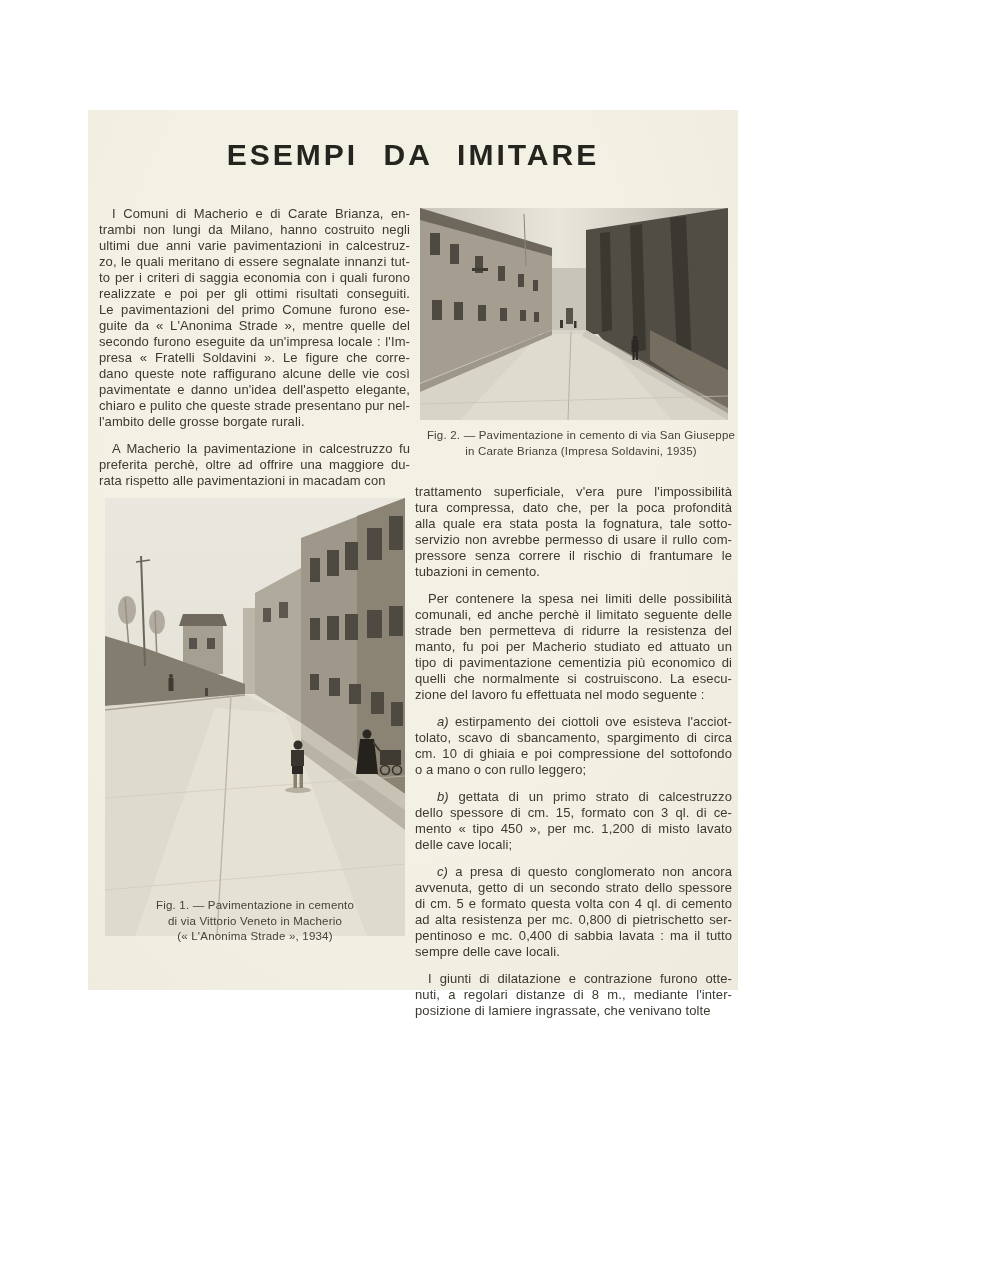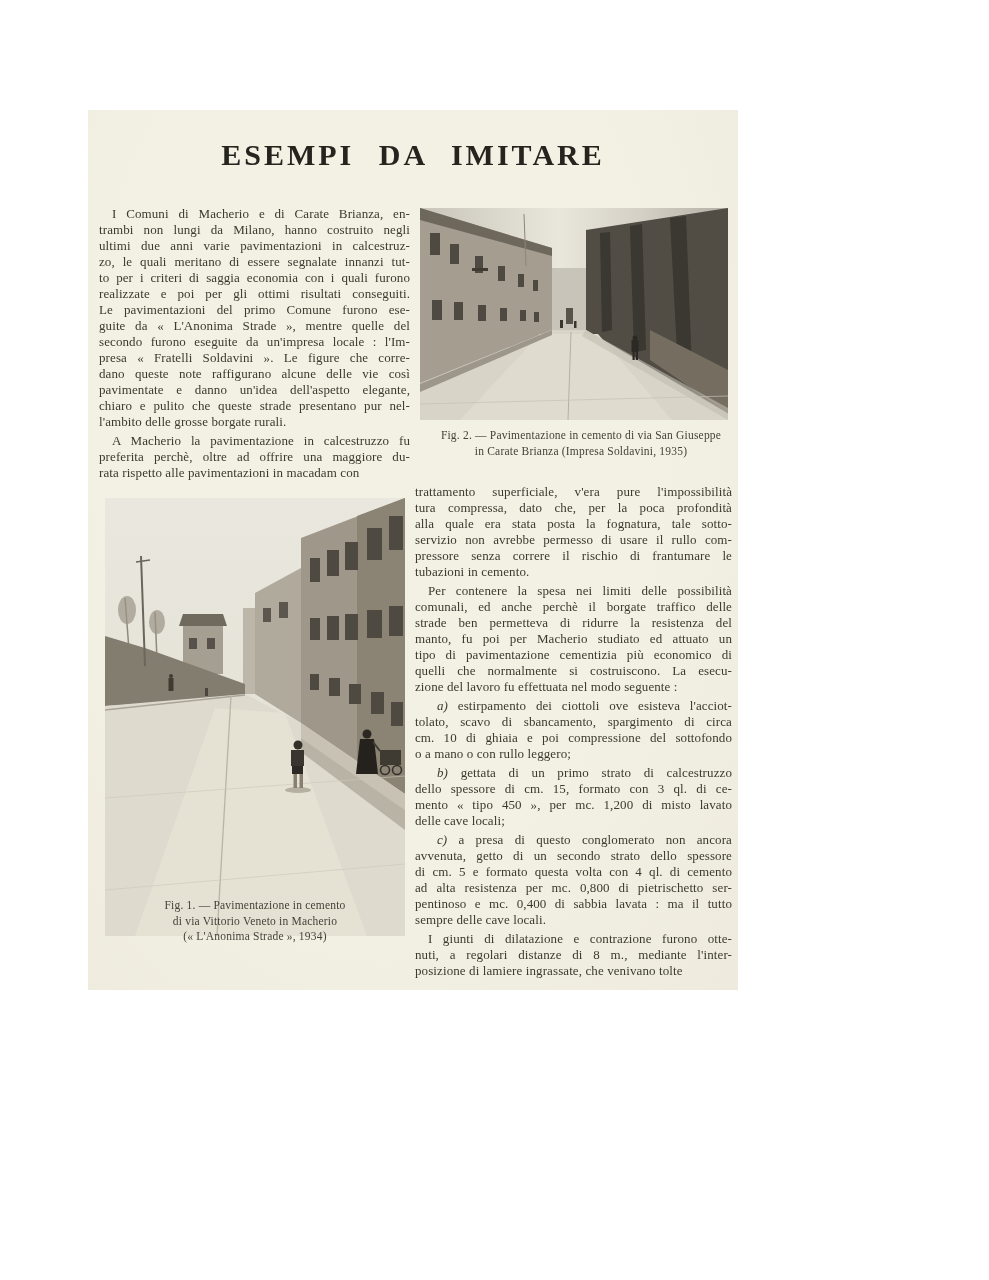--- a/index.html
+++ b/index.html
@@ -1,25 +1,25 @@
 <!DOCTYPE html>
 <html><head>
 <meta charset="utf-8">
 <style>
   html,body{margin:0;padding:0;background:#ffffff;}
   #canvas{position:relative;width:989px;height:1280px;background:#ffffff;overflow:hidden;
-          font-family:Liberation Serif, serif;}
+          font-family:Liberation Sans, sans-serif;}
   #paper{position:absolute;left:88px;top:110px;width:650px;height:880px;
          background:radial-gradient(ellipse at 45% 35%, #f3f0e4 55%, #eeebde 100%);}
   .page-title{position:absolute;left:0;top:28px;width:650px;text-align:center;
          font-size:30px;font-weight:700;letter-spacing:3px;word-spacing:14px;color:#26241e;}
   .col{position:absolute;font-size:13px;line-height:16px;color:#3c3930;letter-spacing:.1px;}
   #col-left{left:11px;top:96px;width:311px;}
   #col-right{left:327px;top:374px;width:317px;}
-  .para ~ .para{margin-top:3px;}
+  .para ~ .para{margin-top:11px;}
   .tline{text-align:justify;text-align-last:justify;white-space:nowrap;}
   .tline-last{text-align-last:left;}
   .para.indent .tline:first-child{text-indent:13px;}
   .para.item .tline:first-child{text-indent:22px;}
   .figure{position:absolute;}
   .photo{display:block;}
   .caption{position:absolute;font-size:11.5px;line-height:15.5px;color:#45423a;letter-spacing:.2px;}
   .caption .tline{text-align:center;text-align-last:center;white-space:nowrap;}
   em{font-style:italic;}
 </style>
@@ -119,21 +119,21 @@
       <div class="para">
           <div class="tline">trattamento superficiale, v'era pure l'impossibilità</div>
           <div class="tline">tura compressa, dato che, per la poca profondità</div>
           <div class="tline">alla quale era stata posta la fognatura, tale sotto-</div>
           <div class="tline">servizio non avrebbe permesso di usare il rullo com-</div>
           <div class="tline">pressore senza correre il rischio di frantumare le</div>
           <div class="tline tline-last">tubazioni in cemento.</div>
         </div>
       <div class="para indent">
           <div class="tline">Per contenere la spesa nei limiti delle possibilità</div>
-          <div class="tline">comunali, ed anche perchè il borgate traffico delle</div>
+          <div class="tline">comunali, ed anche perchè il limitato seguente delle</div>
           <div class="tline">strade ben permetteva di ridurre la resistenza del</div>
           <div class="tline">manto, fu poi per Macherio studiato ed attuato un</div>
           <div class="tline">tipo di pavimentazione cementizia più economico di</div>
           <div class="tline">quelli che normalmente si costruiscono. La esecu-</div>
           <div class="tline tline-last">zione del lavoro fu effettuata nel modo seguente :</div>
         </div>
       <div class="para item">
           <div class="tline"><em>a)</em> estirpamento dei ciottoli ove esisteva l'acciot-</div>
           <div class="tline">tolato, scavo di sbancamento, spargimento di circa</div>
           <div class="tline">cm. 10 di ghiaia e poi compressione del sottofondo</div>

